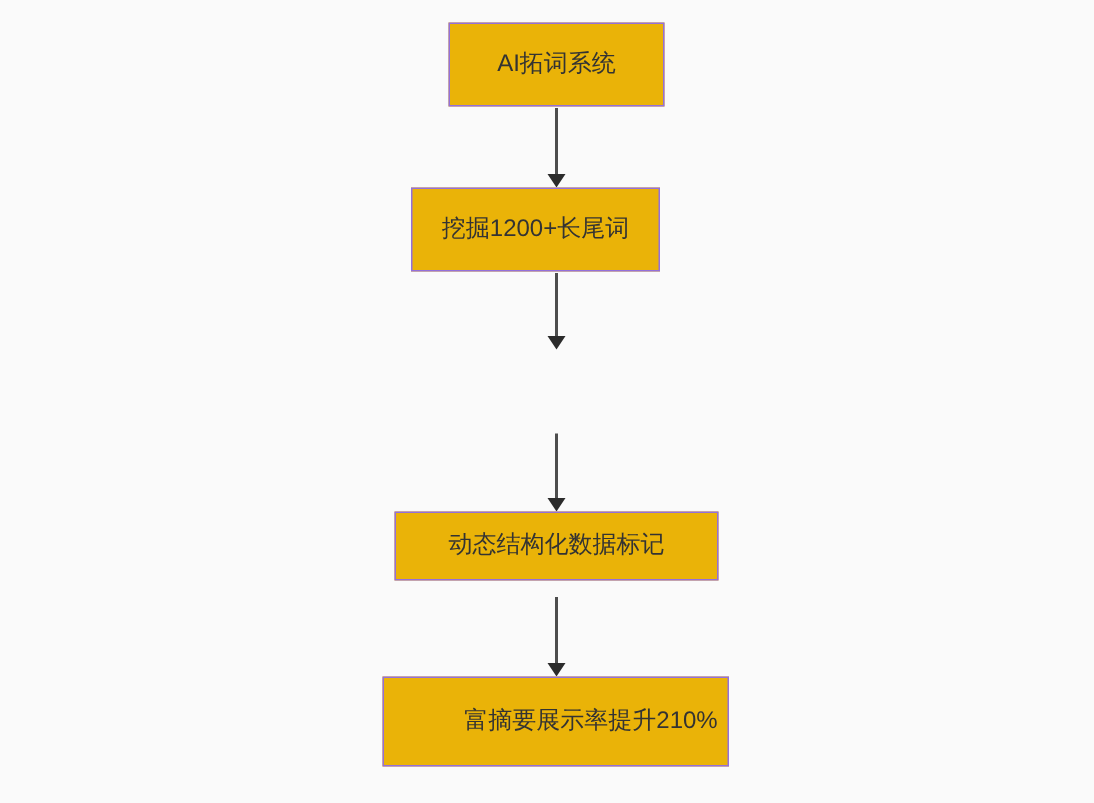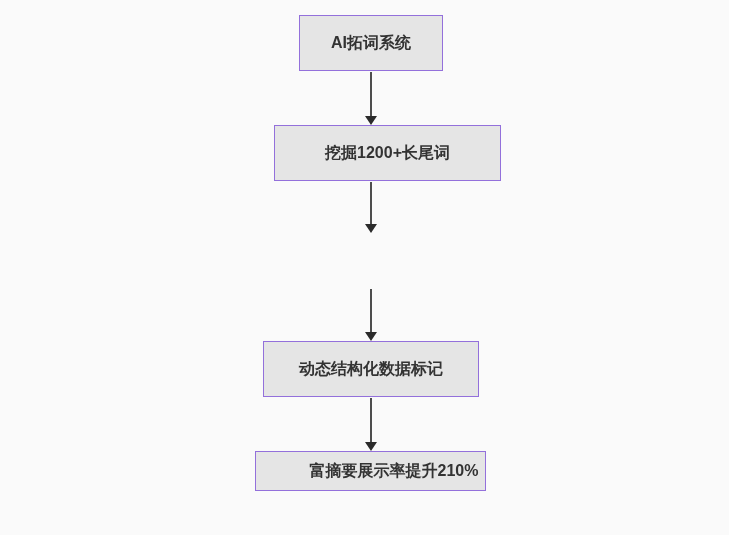--- a/index.html
+++ b/index.html
@@ -10,36 +10,35 @@
     position: relative;
     overflow: hidden;
   }
   .canvas {
     position: absolute;
     left: 0; top: 0;
     width: 729px; height: 535px;
   }
   .node {
     position: absolute;
-    background: #e5e5e5;
+    background: #eab308;
     border: 1px solid #9370DB;
     color: #333333;
     font-size: 16px;
     display: flex;
     align-items: center;
     justify-content: center;
     text-align: center;
     line-height: 1.2;
-    font-weight: bold;
   }
   .node-1 { left: 299px; top: 15px;  width: 144px; height: 56px; }
-  .node-2 { left: 274px; top: 125px; width: 227px; height: 56px; }
+  .node-2 { left: 274px; top: 125px; width: 166px; height: 56px; }
   .node-3 { left: 261px; top: 233px; width: 222px; height: 55px; }
-  .node-4 { left: 263px; top: 341px; width: 216px; height: 56px; }
-  .node-5 { left: 255px; top: 451px; width: 231px; height: 40px; padding-left: 47px; }
+  .node-4 { left: 263px; top: 341px; width: 216px; height: 46px; }
+  .node-5 { left: 255px; top: 451px; width: 231px; height: 60px; padding-left: 47px; }
 
   .edge {
     position: absolute;
     width: 12px;
     display: flex;
     flex-direction: column;
     align-items: center;
     left: 365px; 
   }
   .edge .shaft {

